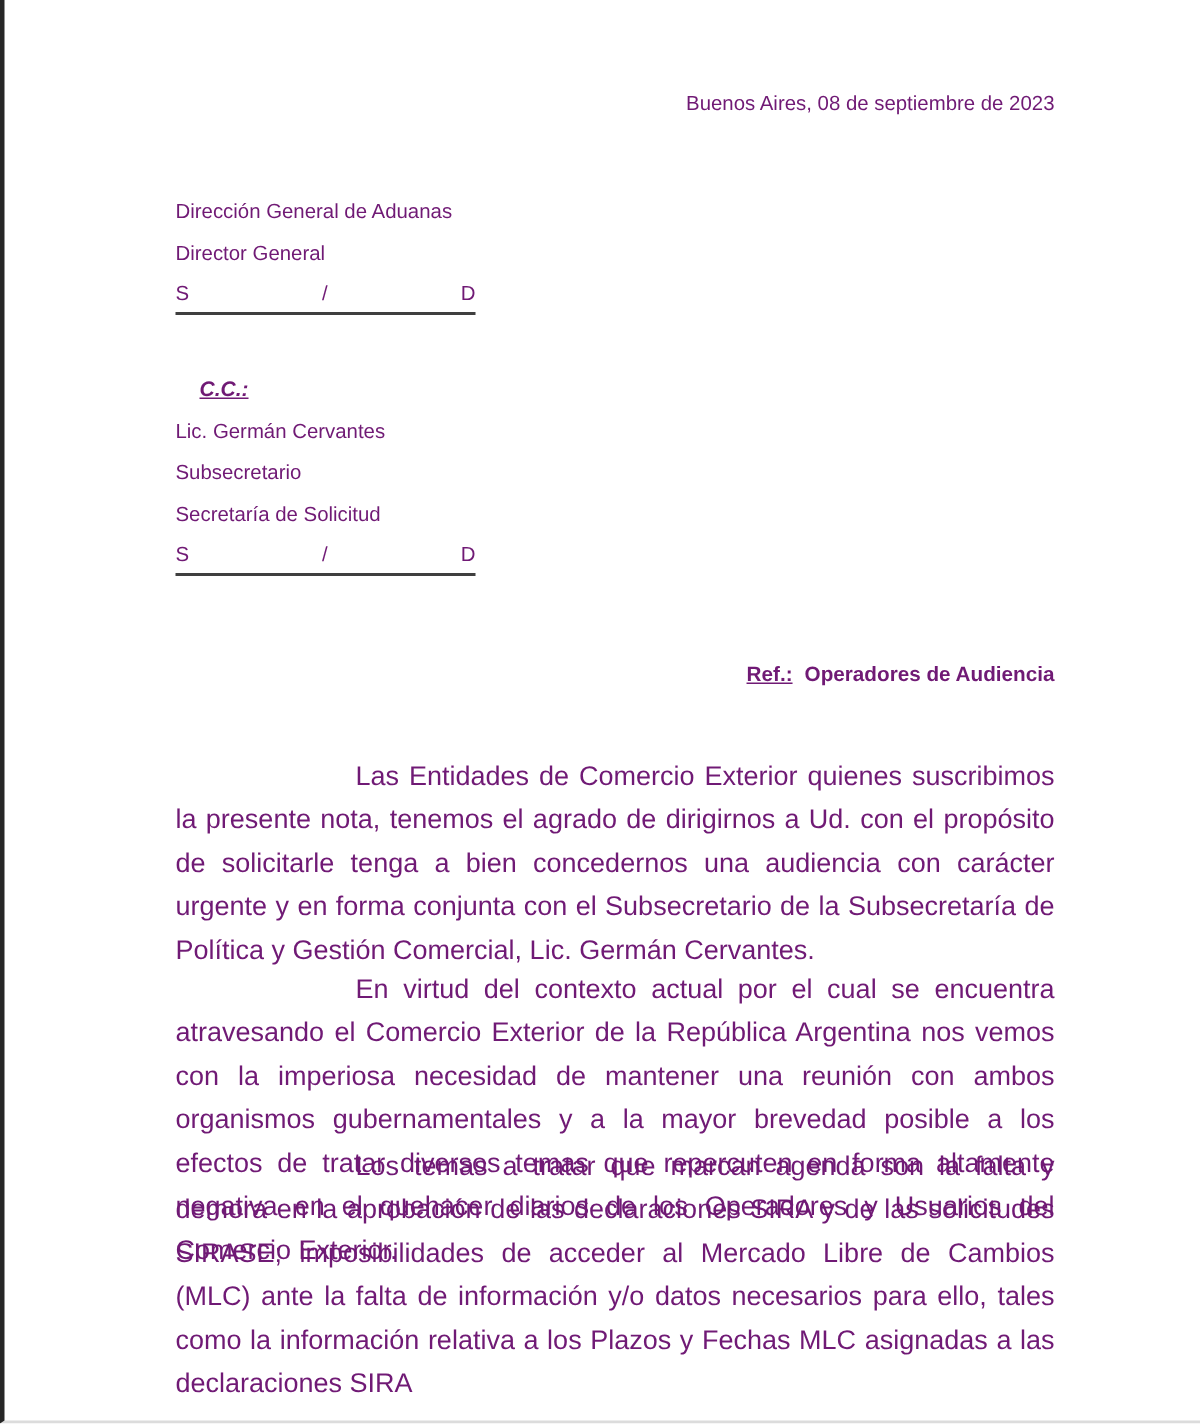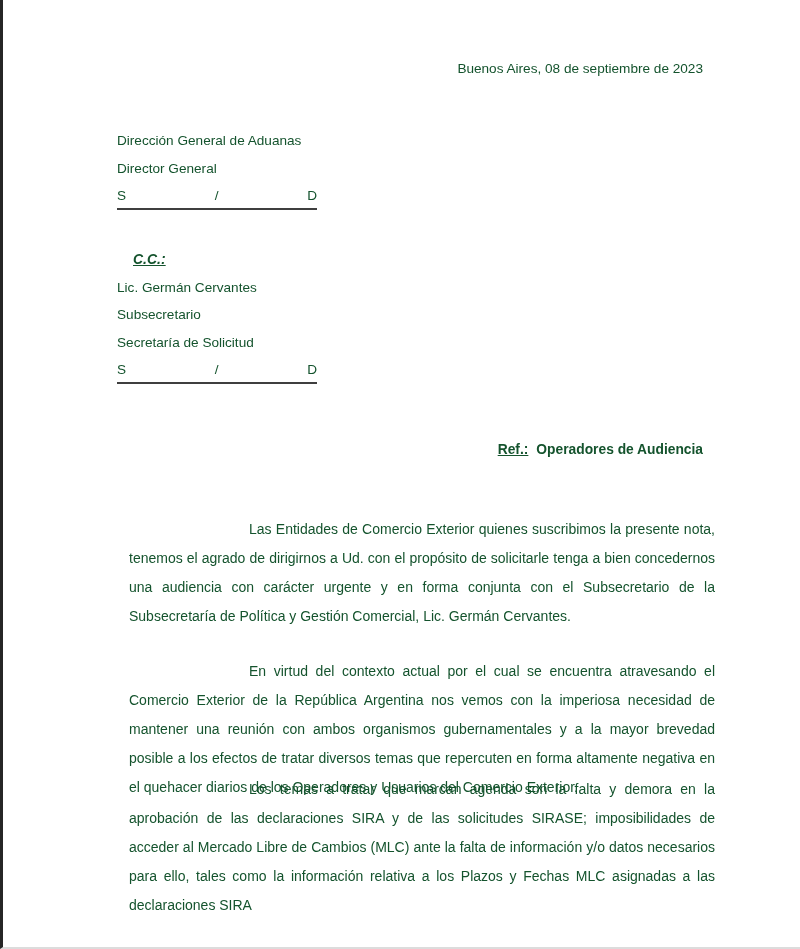--- a/index.html
+++ b/index.html
@@ -5,21 +5,21 @@
   html, body { margin: 0; padding: 0; background: #ffffff; }
   .page {
     position: relative;
     width: 800px;
     height: 949px;
     background: #ffffff;
     border-left: 3px solid #262626;
     border-bottom: 2px solid #dcdcdc;
     box-sizing: border-box;
     font-family: "Liberation Sans", sans-serif;
-    color: #14532d;
+    color: #701a75;
     overflow: hidden;
   }
 
   .date-line {
     position: absolute;
     top: 59px; left: 114px; width: 586px;
     text-align: right;
     font-size: 13.6px;
     line-height: 20px;
   }
@@ -55,22 +55,22 @@
     text-align: right;
     font-size: 13.8px;
     font-weight: bold;
     line-height: 20px;
   }
   .ref-label { text-decoration: underline; margin-right: 8px; }
 
   .para {
     position: absolute;
     left: 114px; width: 586px;
-    margin: 12px;
-    font-size: 14px;
+    margin: 0;
+    font-size: 18px;
     line-height: 29px;
     text-align: justify;
     text-indent: 120px;
   }
   .para-1 { top: 503px; }
   .para-2 { top: 645px; }
   .para-3 { top: 763px; }
 </style>
 </head>
 <body>

